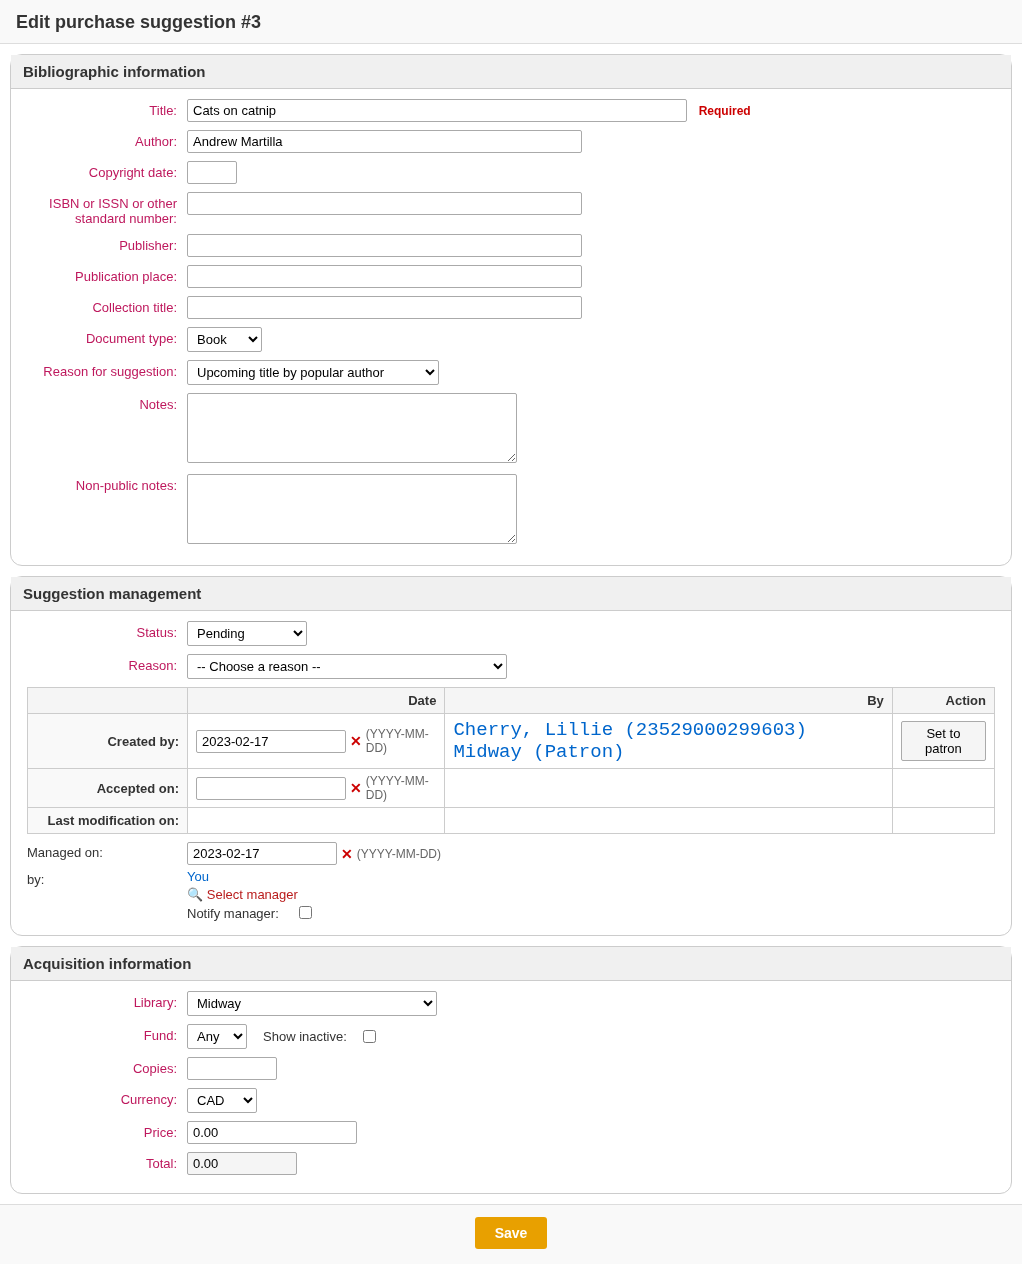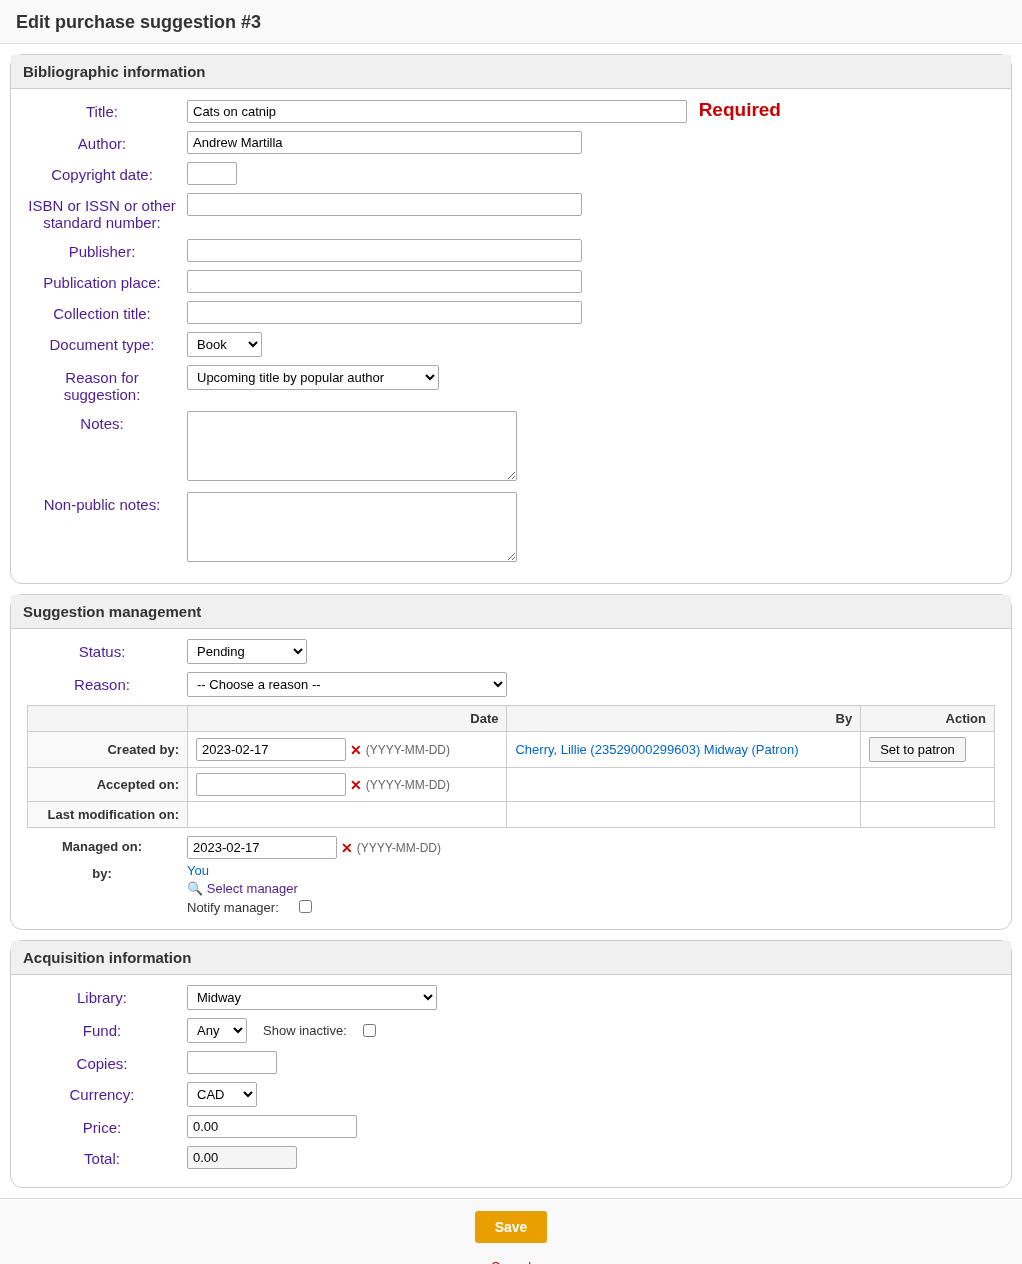--- a/index.html
+++ b/index.html
@@ -31,28 +31,28 @@
     }
     .section-body {
       padding: 10px 16px;
     }
     .form-row {
       display: flex;
       align-items: flex-start;
       margin-bottom: 8px;
     }
     .form-label {
-      text-align: center;
+      text-align: right;
       width: 160px;
       min-width: 160px;
       padding-right: 10px;
       padding-top: 4px;
       font-weight: normal;
-      color: #4c1d95;
-      font-size: 15px;
+      color: #be185d;
+      font-size: 13px;
     }
     .form-control {
       flex: 1;
       max-width: 600px;
     }
     input[type="text"], input[type="number"] {
       border: 1px solid #aaa;
       padding: 3px 5px;
       font-size: 13px;
       border-radius: 2px;
@@ -78,21 +78,21 @@
       font-size: 13px;
       border-radius: 2px;
       width: 330px;
       height: 70px;
       resize: vertical;
     }
     .required-text {
       color: #c00;
       font-weight: bold;
       margin-left: 8px;
-      font-size: 19px;
+      font-size: 12px;
     }
     
     .mgmt-table {
       width: 100%;
       border-collapse: collapse;
       margin-top: 6px;
     }
     .mgmt-table th {
       border: 1px solid #ccc;
       padding: 5px 8px;
@@ -126,32 +126,33 @@
       font-size: 14px;
       cursor: pointer;
       font-weight: bold;
     }
     .date-hint {
       color: #666;
       font-size: 12px;
     }
     .patron-link {
       color: #0066cc;
-      font-size: 13px;
+      font-size: 19px;
+      font-family: Liberation Mono, monospace;
     }
     .set-to-patron-btn {
       background: #f5f5f5;
       border: 1px solid #aaa;
       padding: 4px 10px;
       font-size: 13px;
       border-radius: 2px;
       cursor: pointer;
     }
     .select-manager-link {
-      color: #4c1d95;
+      color: #b91c1c;
       cursor: pointer;
       font-size: 13px;
     }
     .notify-row {
       display: flex;
       align-items: flex-start;
       gap: 20px;
       font-size: 13px;
     }
     
@@ -188,26 +189,26 @@
     }
     .managed-section {
       margin-top: 8px;
     }
     .managed-row {
       display: flex;
       align-items: flex-start;
       margin-bottom: 4px;
     }
     .managed-label {
-      text-align: center;
+      text-align: left;
       width: 160px;
       min-width: 160px;
       padding-right: 10px;
       padding-top: 3px;
-      font-weight: bold;
+      font-weight: normal;
       font-size: 13px;
     }
     .managed-value {
       font-size: 13px;
     }
     .you-text { color: #0066cc; }
   </style>
 </head>
 <body>
 

